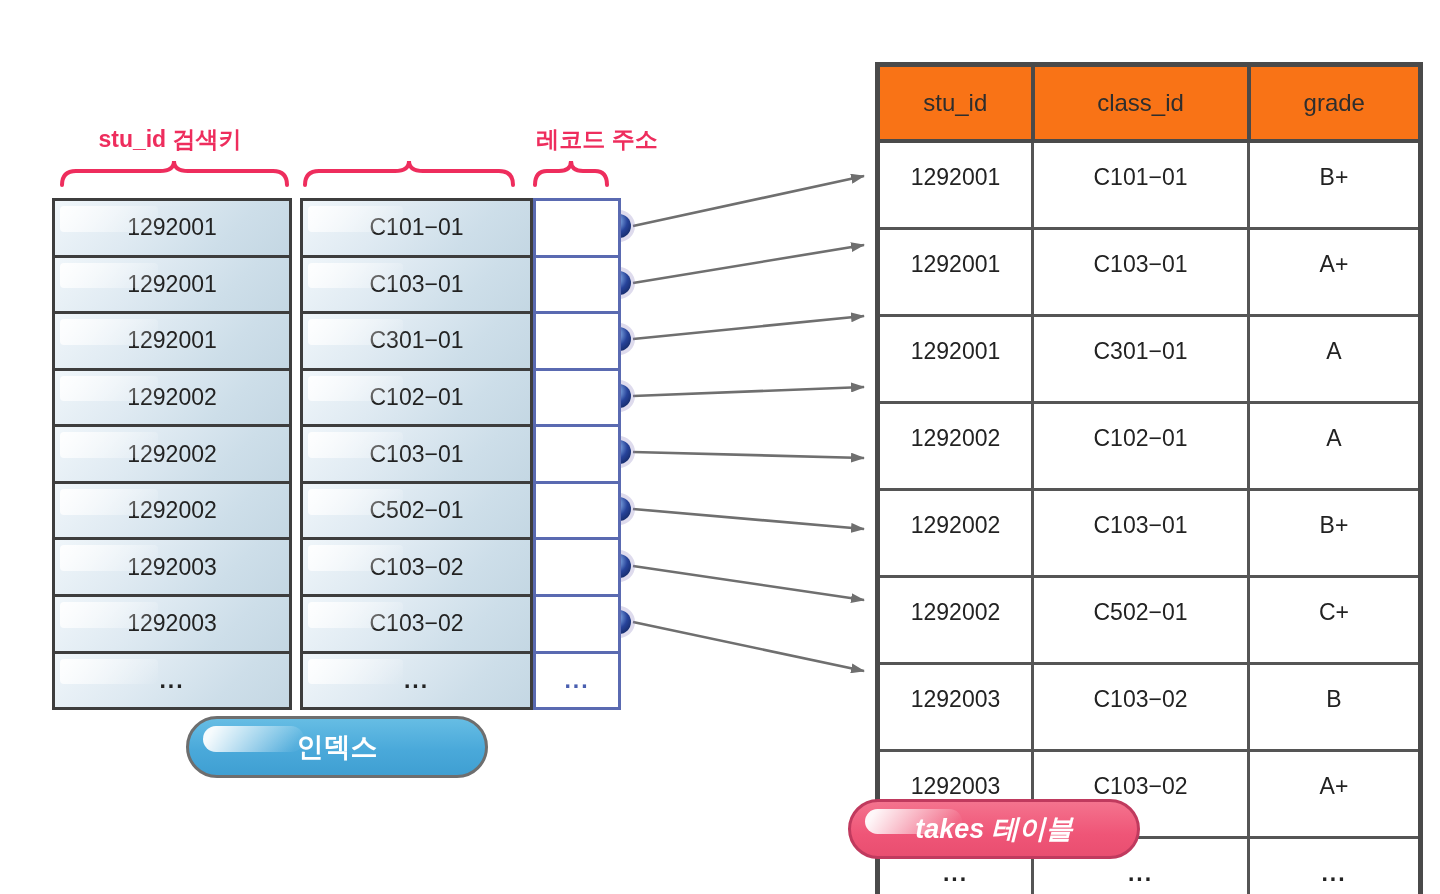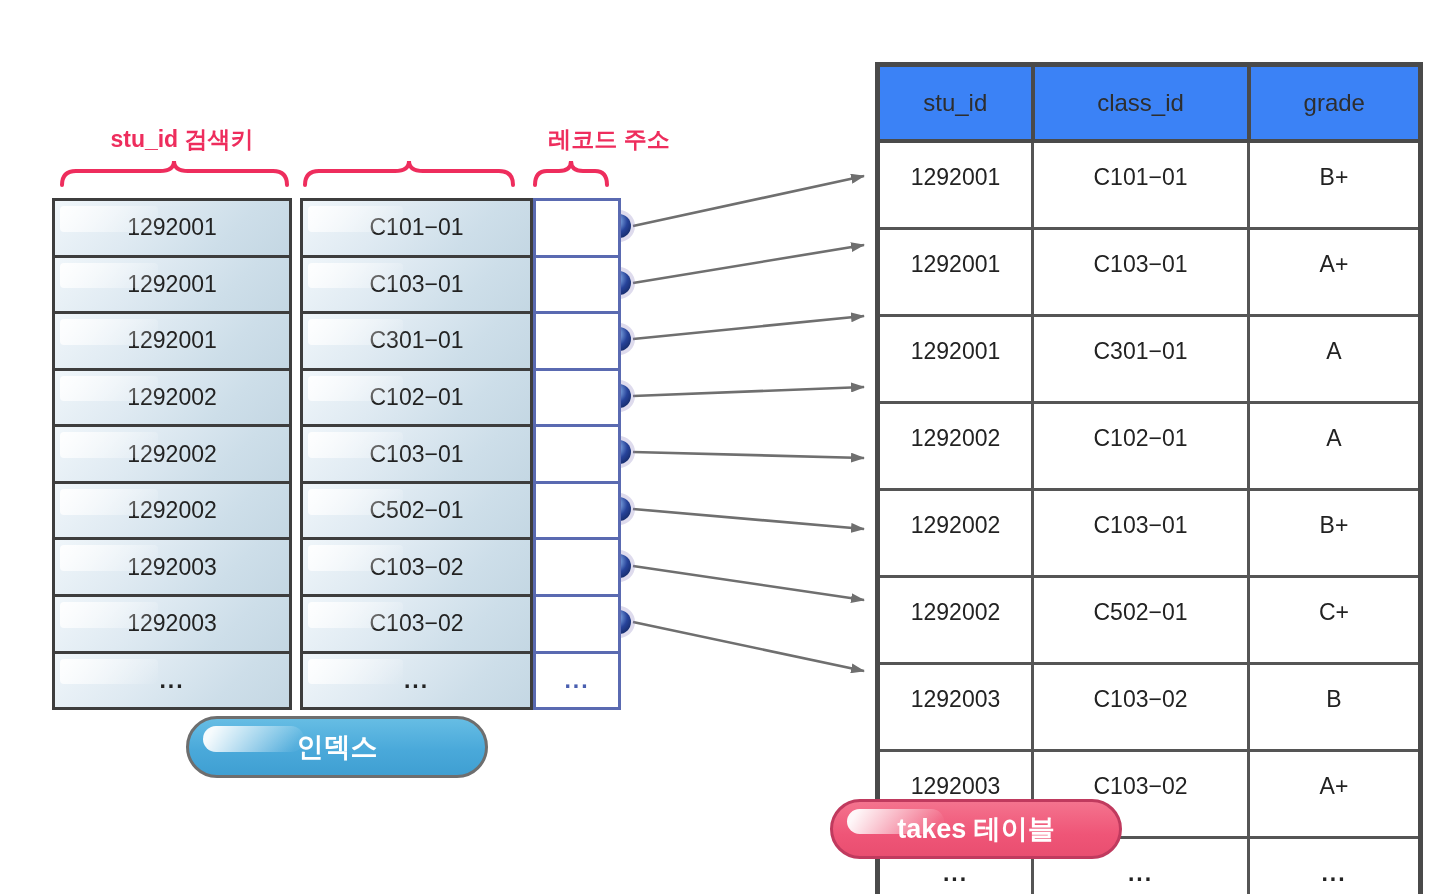--- a/index.html
+++ b/index.html
@@ -2,21 +2,21 @@
 <html><head>
 <meta charset="utf-8">
 <style>
   html,body{margin:0;padding:0;background:#ffffff;}
   body{font-family:"Liberation Sans", sans-serif;}
   .canvas{position:relative;width:1440px;height:894px;background:#ffffff;overflow:hidden;}
   svg.overlay{position:absolute;left:0;top:0;width:1440px;height:894px;pointer-events:none;}
 
   
   .col-label{position:absolute;transform:translateX(-50%);font-size:23px;font-weight:bold;
-    color:#ee2d5d;white-space:nowrap;top:124px;margin-left:12px;}
+    color:#ee2d5d;white-space:nowrap;top:124px;}
 
   
   .idx-col{position:absolute;top:198px;height:512px;display:flex;flex-direction:column;}
   .idx-col-stu{left:52px;width:240px;}
   .idx-col-class{left:300px;width:233px;}
   .idx-col-addr{left:533px;width:88px;}
   .idx-cell{flex:1;margin-top:-3px;border:3px solid #3d3d3d;position:relative;
     display:flex;align-items:center;justify-content:center;
     font-size:23px;color:#222;
     background:linear-gradient(135deg,#f0f6fa 0%,#dfeaf2 38%,#cddee9 72%,#c4d7e3 100%);
@@ -26,37 +26,37 @@
     background:linear-gradient(130deg,rgba(255,255,255,0.95),rgba(255,255,255,0));
     border-radius:4px;pointer-events:none;}
   .idx-col-addr .idx-cell{border-color:#5a6ab1;background:#ffffff;}
   .idx-col-addr .idx-cell::before{display:none;}
   .idx-cell.ellipsis{font-weight:bold;letter-spacing:2px;}
   .idx-col-addr .idx-cell.ellipsis{color:#4a5fb0;}
 
   
   table.takes{position:absolute;left:875px;top:62px;width:543px;border-collapse:collapse;
     table-layout:fixed;background:#ffffff;border:5px solid #4a4a4a;}
-  table.takes th{background:#3b82f6;border:4px solid #4a4a4a;height:70px;
+  table.takes th{background:#f97316;border:4px solid #4a4a4a;height:70px;
     font-size:24px;font-weight:normal;color:#2e2e2e;text-align:center;vertical-align:middle;}
   table.takes td{border:3px solid #555555;height:68px;font-size:23px;color:#222;
     text-align:center;vertical-align:middle;padding:0 0 16px 0;background:#ffffff;}
   table.takes td.ellipsis{padding-bottom:6px;font-weight:bold;letter-spacing:2px;}
 
   
   .pill{position:absolute;border-radius:999px;display:flex;align-items:center;justify-content:center;
     color:#ffffff;font-size:27px;font-weight:bold;box-sizing:border-box;}
   .pill::before{content:"";position:absolute;left:14px;top:7px;width:34%;height:46%;
     border-radius:999px;
     background:linear-gradient(120deg,rgba(255,255,255,0.95) 10%,rgba(255,255,255,0.05) 90%);
     pointer-events:none;}
   .pill-blue{left:186px;top:716px;width:302px;height:62px;border:3px solid #6e6e6e;
     background:linear-gradient(180deg,#66bde4 0%,#4aa9da 55%,#3f9fd2 100%);}
-  .pill-pink{left:830px;top:799px;width:292px;height:60px;border:3px solid #c03a5e;
-    background:linear-gradient(180deg,#f4738e 0%,#ef5577 60%,#e94e70 100%);}
+  .pill-pink{left:848px;top:799px;width:292px;height:60px;border:3px solid #c03a5e;
+    background:linear-gradient(180deg,#f4738e 0%,#ef5577 60%,#e94e70 100%);font-style:italic;}
   .pill span{position:relative;text-align:right;}
 </style>
 </head>
 <body>
 
 <div class="canvas">
 
   <svg class="overlay" viewBox="0 0 1440 894">
     <defs>
       <radialGradient id="dotGrad" cx="35%" cy="30%" r="80%">

